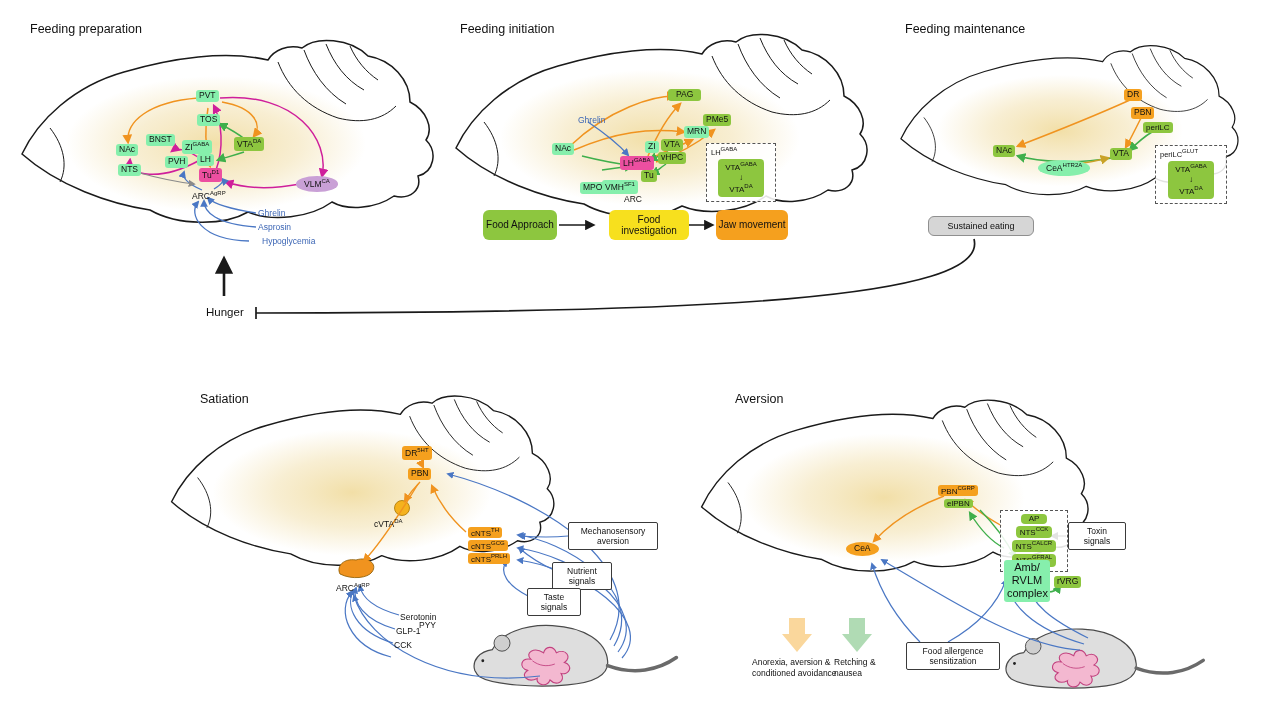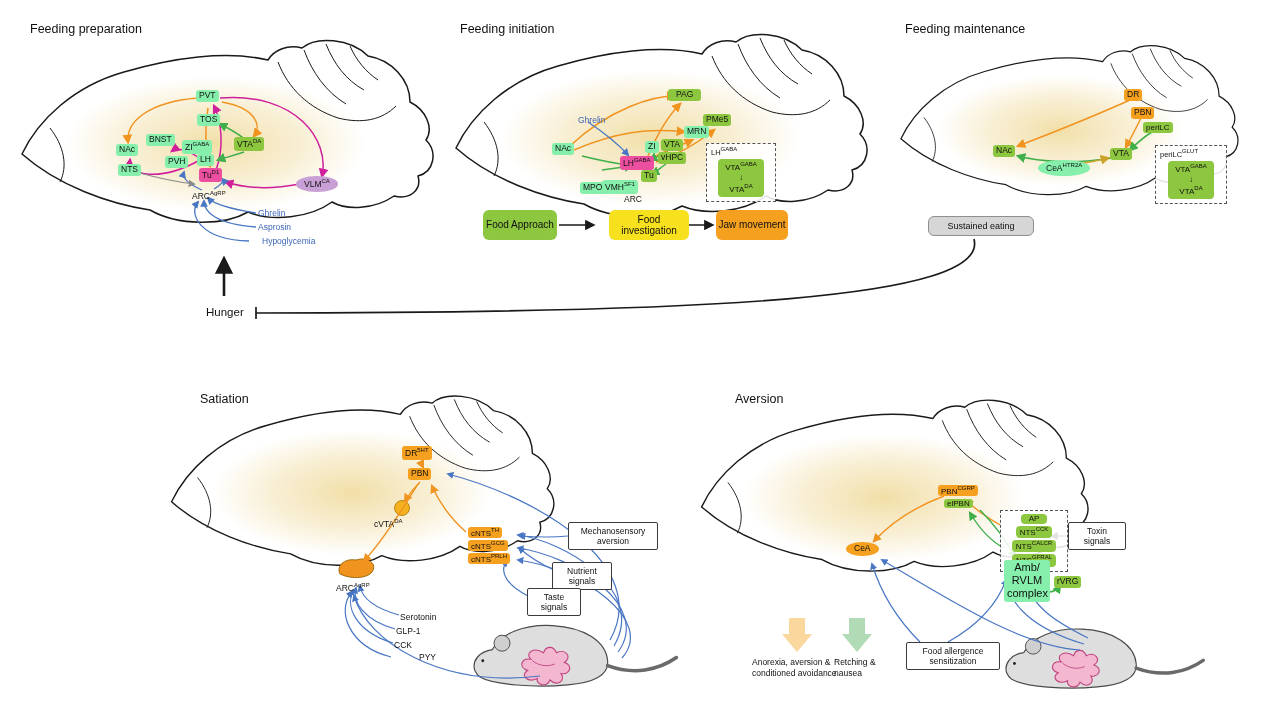--- a/index.html
+++ b/index.html
@@ -269,21 +269,21 @@
 <div class="node orange" style="left:408px;top:468px;"><span>PBN</span></div>
 <div class="lbl" style="left:374px;top:518px;"><span>cVTA</span><sup>DA</sup></div>
 <div class="node orange" style="left:468px;top:527px;font-size:8px;padding:0 3px;"><span>cNTS</span><sup>TH</sup></div>
 <div class="node orange" style="left:468px;top:540px;font-size:8px;padding:0 3px;"><span>cNTS</span><sup>GCG</sup></div>
 <div class="node orange" style="left:468px;top:553px;font-size:8px;padding:0 3px;"><span>cNTS</span><sup>PRLH</sup></div>
 <div class="lbl" style="left:336px;top:582px;"><span>ARC</span><sup>AgRP</sup></div>
 
 <div class="lbl" style="left:400px;top:612px;">Serotonin</div>
 <div class="lbl" style="left:396px;top:626px;">GLP-1</div>
 <div class="lbl" style="left:394px;top:640px;">CCK</div>
-<div class="lbl" style="left:392px;top:652px;padding-left:27px;">PYY</div>
+<div class="lbl" style="left:392px;top:620px;padding-left:27px;">PYY</div>
 
 <div class="whitebox" style="left:568px;top:522px;width:80px;">Mechanosensory aversion</div>
 <div class="whitebox" style="left:552px;top:562px;width:50px;">Nutrient signals</div>
 <div class="whitebox" style="left:527px;top:588px;width:44px;">Taste signals</div>
 
 <div class="title" style="left:735px;top:392px;">Aversion</div>
 
 <div class="node orange" style="left:938px;top:485px;font-size:8px;padding:0 3px;"><span>PBN</span><sup>CGRP</sup></div>
 <div class="node green" style="left:944px;top:499px;font-size:8px;padding:0 3px;"><span>elPBN</span></div>
 <div class="node orange ellipse" style="left:846px;top:542px;"><span>CeA</span></div>

